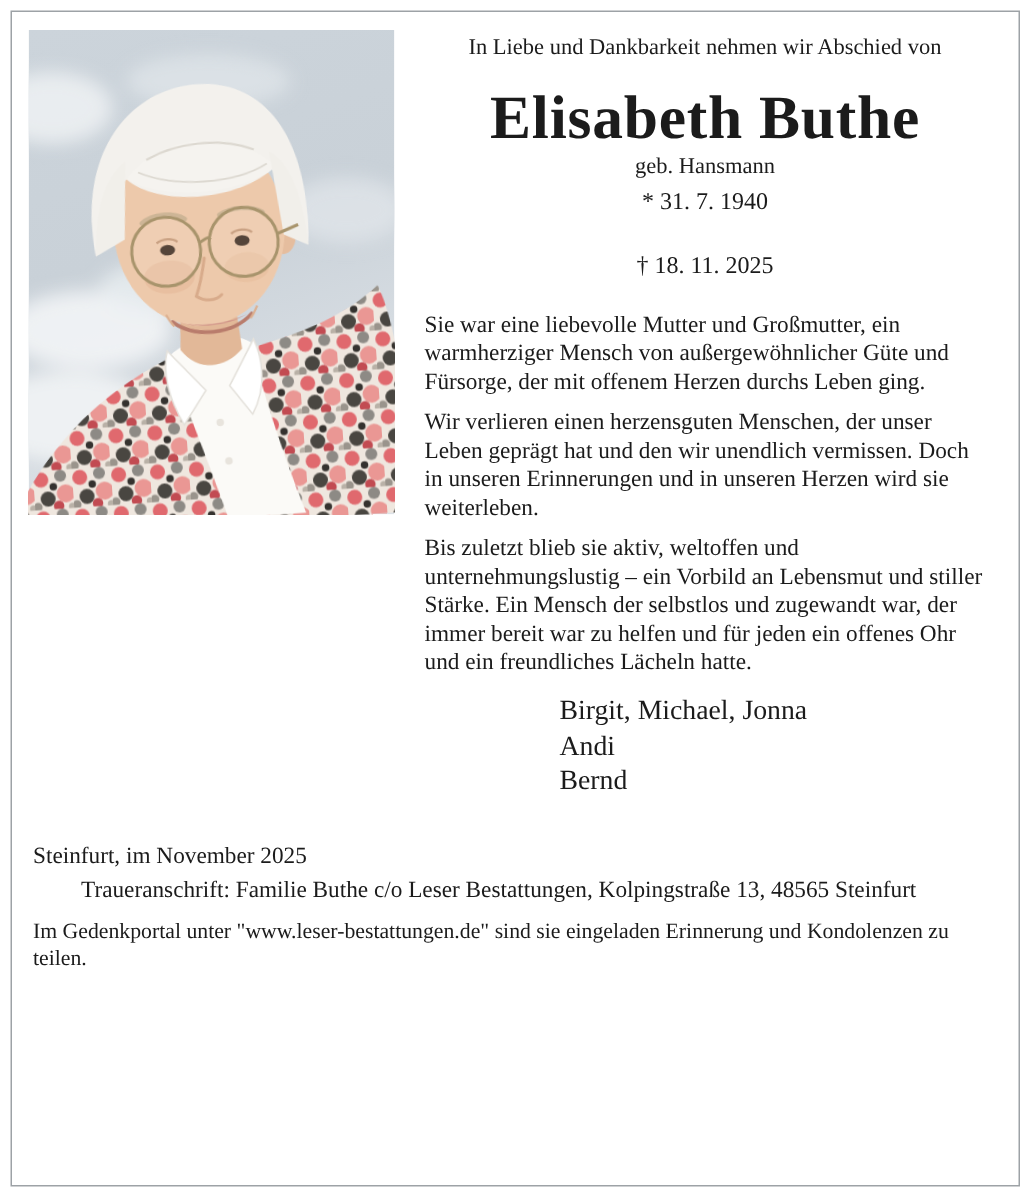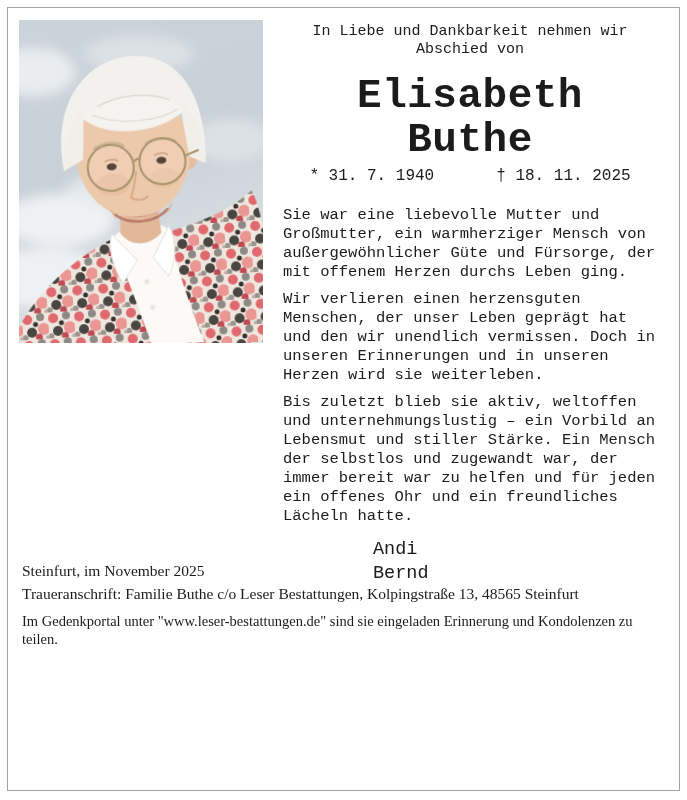--- a/index.html
+++ b/index.html
@@ -10,34 +10,34 @@
   }
   .frame{
     position:absolute;left:7px;top:7px;width:673px;height:784px;
     border:1px solid #9da2a6;box-sizing:border-box;background:#fff;
   }
   .photo{
     position:absolute;left:19px;top:20px;width:244px;height:323px;
     overflow:hidden;
   }
   .right-col{
-    position:absolute;left:283px;top:18px;width:374px;font-family:Liberation Mono, monospace;
+    position:absolute;left:283px;top:18px;width:374px;
   }
   .intro{font-size:15px;line-height:18px;text-align:center;margin-top:5px;}
   .name{font-size:41px;line-height:44px;font-weight:bold;text-align:center;margin-top:15px;letter-spacing:.5px;}
   .maiden{font-size:15px;line-height:18px;text-align:center;margin-top:2px;}
-  .dates{font-size:16px;line-height:19px;text-align:center;margin-top:5px;display:flex;justify-content:center;gap:62px;}
+  .dates{font-size:16px;line-height:19px;text-align:center;margin-top:5px;display:flex;justify-content:center;gap:24px;flex-direction:column;}
   .paras{margin-top:20px;font-size:15.5px;line-height:19px;}
   .paras p{margin:0 0 8px 0;}
   .mourners{margin-top:12px;padding-left:90px;font-size:18.5px;line-height:23.5px;}
   .footer{
     position:absolute;left:22px;top:561px;width:643px;
     font-size:15.5px;line-height:19px;
   }
-  .footer .addr{margin-top:4px;}
+  .footer .addr{margin-top:4px;margin-left:32px;}
   .footer p.just{margin:0;text-align:justify;line-height:20px;word-spacing:1.5px;}
   .footer .service{margin-top:14px;}
   .footer .donation{margin-top:6px;}
   .footer .portal{margin-top:9px;font-size:14.5px;line-height:18px;}
 </style>
 </head>
 <body>
 
 <div class="frame"></div>
 
@@ -117,30 +117,32 @@
       <path d="M103,193 C116,199 138,198 150,191 C138,197 114,198 103,193 Z" fill="#cf9287"></path>
       <path d="M96,188 C98,192 99,194 101,196" stroke="#dcb090" stroke-width="1.5" fill="none"></path>
       <path d="M157,186 C155,190 154,192 152,194" stroke="#dcb090" stroke-width="1.5" fill="none"></path>
     </g>
   </svg>
 </div>
 
 <div class="right-col">
   <div class="intro">In Liebe und Dankbarkeit nehmen wir Abschied von</div>
   <div class="name">Elisabeth Buthe</div>
+  <div class="maiden">geb. Hansmann</div>
   <div class="dates">
     <span>* 31. 7. 1940</span>
     <span>† 18. 11. 2025</span>
   </div>
   <div class="paras">
     <p>Sie war eine liebevolle Mutter und Großmutter, ein warmherziger Mensch von außergewöhnlicher Güte und Fürsorge, der mit offenem Herzen durchs Leben ging.</p>
     <p>Wir verlieren einen herzensguten Menschen, der unser Leben geprägt hat und den wir unendlich vermissen. Doch in unseren Erinnerungen und in unseren Herzen wird sie weiterleben.</p>
     <p>Bis zuletzt blieb sie aktiv, weltoffen und unternehmungslustig – ein Vorbild an Lebensmut und stiller Stärke. Ein Mensch der selbstlos und zugewandt war, der immer bereit war zu helfen und für jeden ein offenes Ohr und ein freundliches Lächeln hatte.</p>
   </div>
   <div class="mourners">
+    <div>Birgit, Michael, Jonna</div>
     <div>Andi</div>
     <div>Bernd</div>
   </div>
 </div>
 
 <div class="footer">
   <div>Steinfurt, im November 2025</div>
   <div class="addr">Traueranschrift: Familie Buthe c/o Leser Bestattungen, Kolpingstraße 13, 48565 Steinfurt</div>
   <div class="portal">Im Gedenkportal unter "www.leser-bestattungen.de" sind sie eingeladen Erinnerung und Kondolenzen zu teilen.</div>
 </div>

